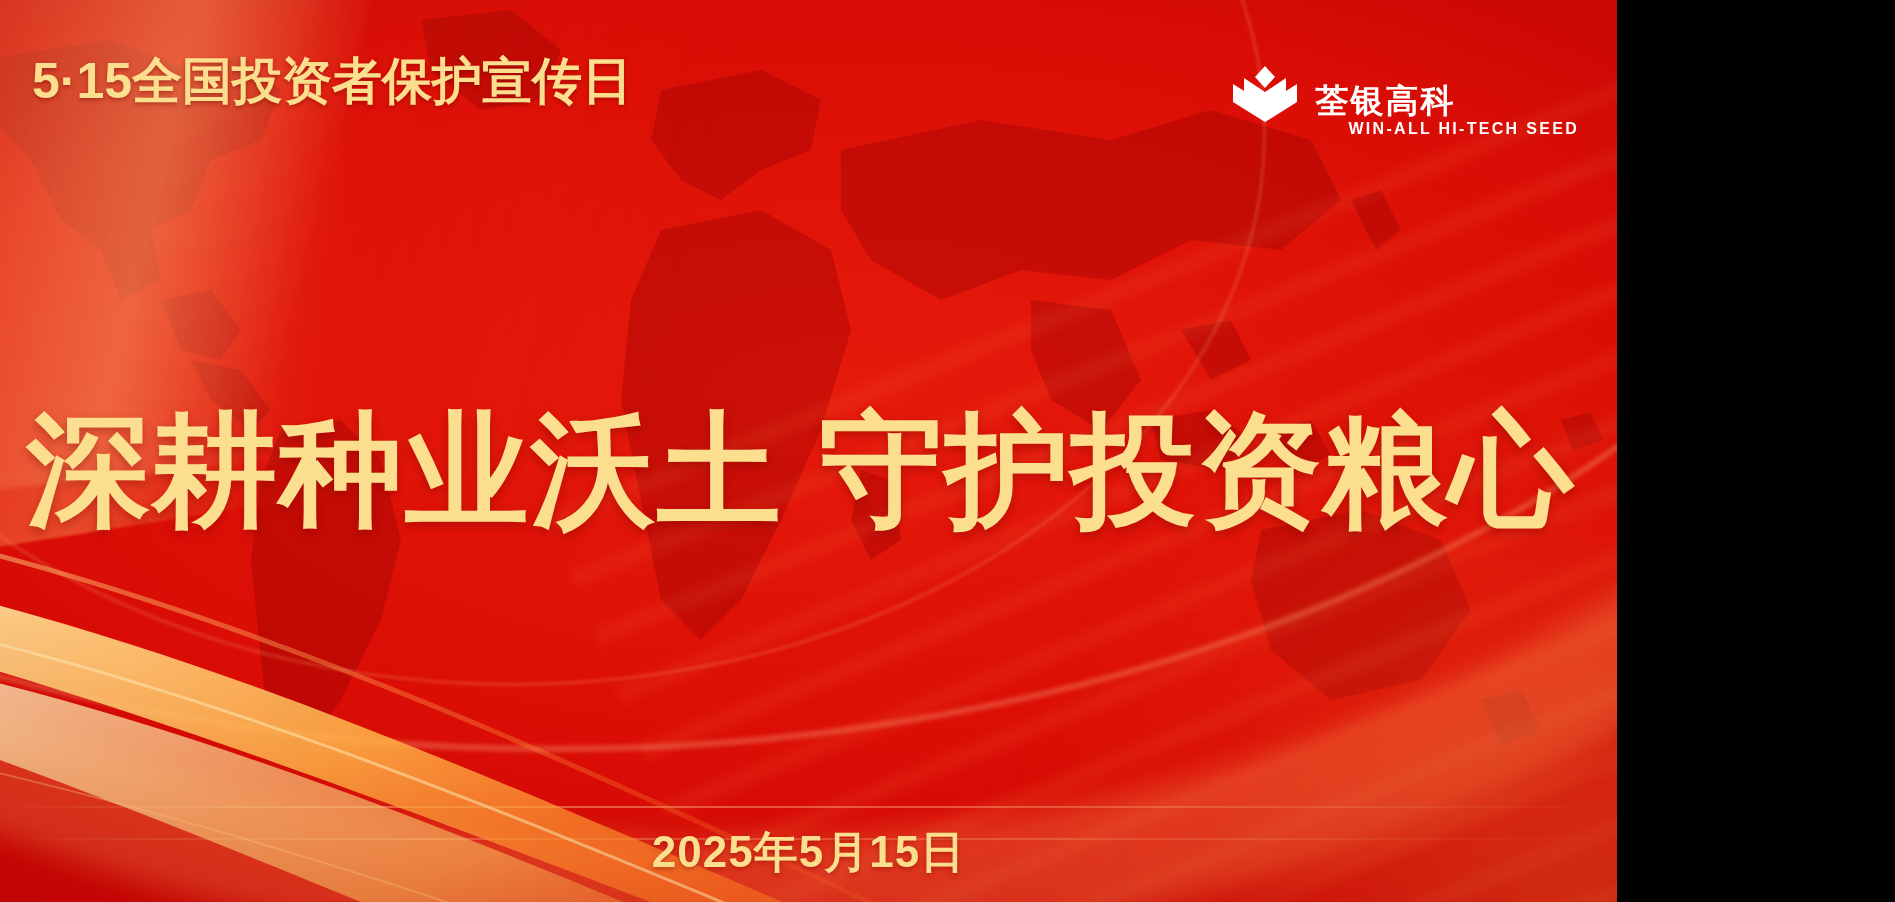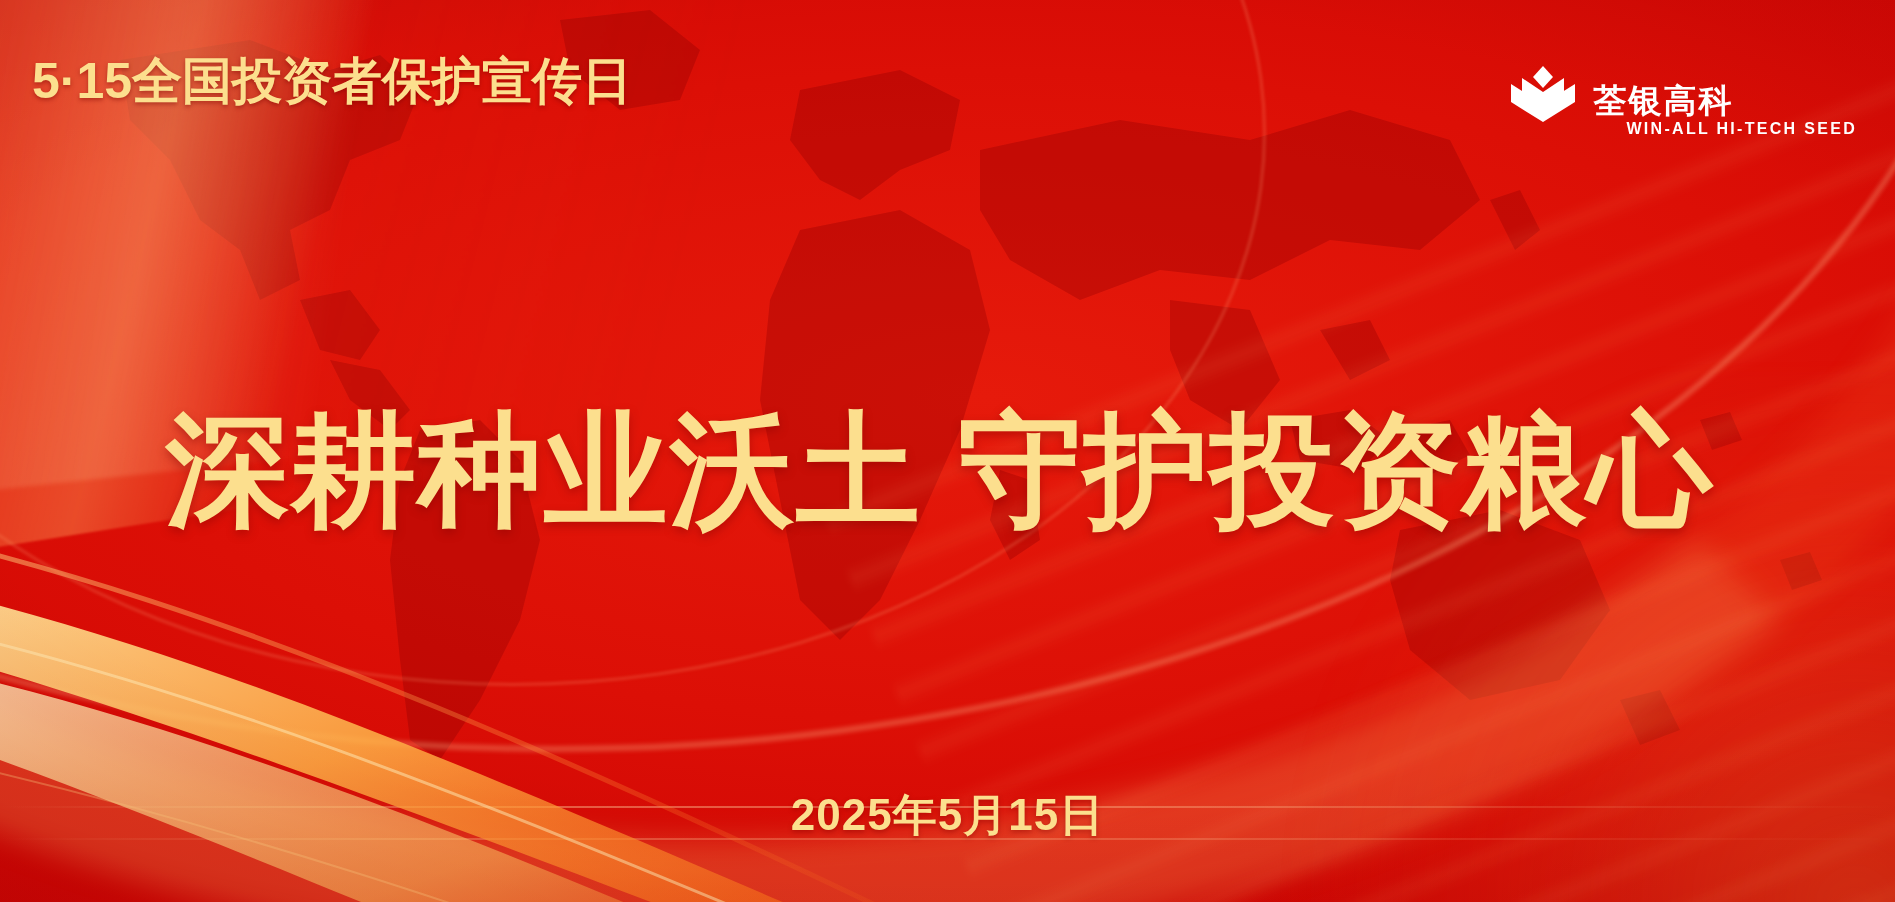--- a/index.html
+++ b/index.html
@@ -7,21 +7,21 @@
     margin: 0;
     padding: 0;
     background: #000;
   }
   body {
     font-family: "Liberation Sans", "DejaVu Sans", sans-serif;
   }
 
   .banner {
     position: relative;
-    width: 1895px;
+    width: 1617px;
     height: 902px;
     overflow: hidden;
     background: #d60808;
     background: radial-gradient(120% 95% at 52% 44%, #e61a0b 0%, #dc0f06 38%, #cf0604 68%, #c20303 100%);
   }
 
   
 
   
   .map-layer {
@@ -150,21 +150,21 @@
     font-weight: bold;
     color: #fcdf8e;
     letter-spacing: 2px;
     white-space: nowrap;
     text-shadow: 0 4px 10px rgba(120,0,0,0.38);
   }
 
   .date {
     position: absolute;
     left: 0; right: 0;
-    top: 793px;
+    top: 830px;
     text-align: center;
     font-size: 44px;
     line-height: 1;
     font-weight: bold;
     color: #fcdf8e;
     letter-spacing: 1px;
     white-space: nowrap;
     text-shadow: 0 2px 5px rgba(120,0,0,0.40);
   }
 

